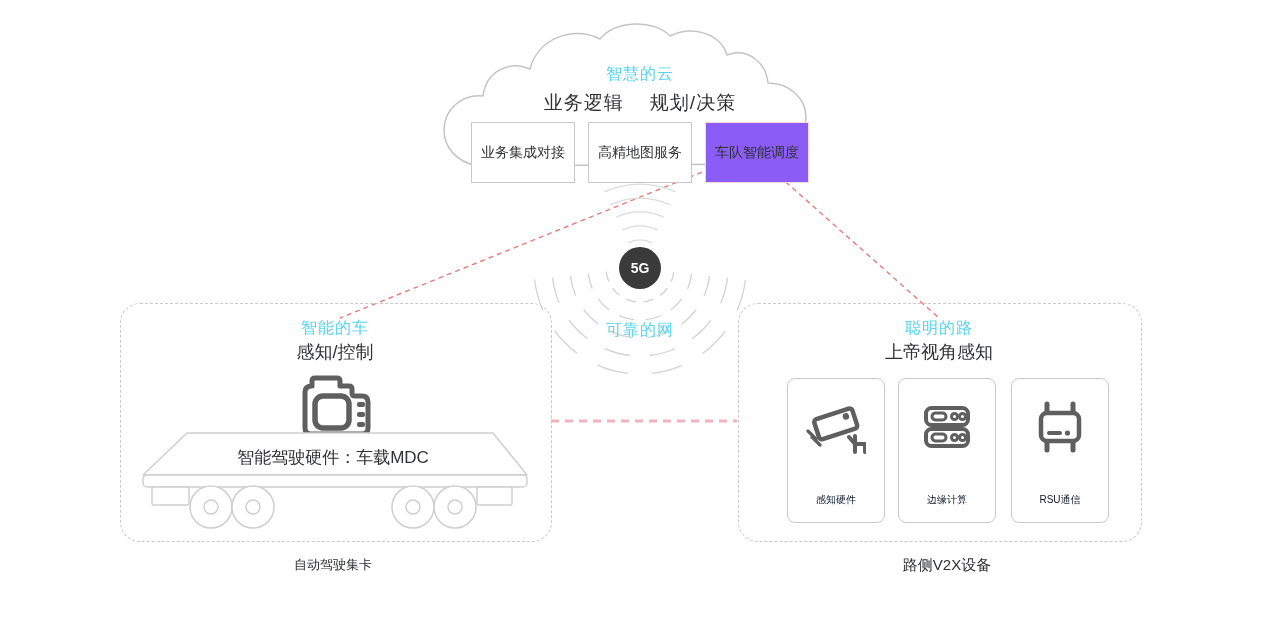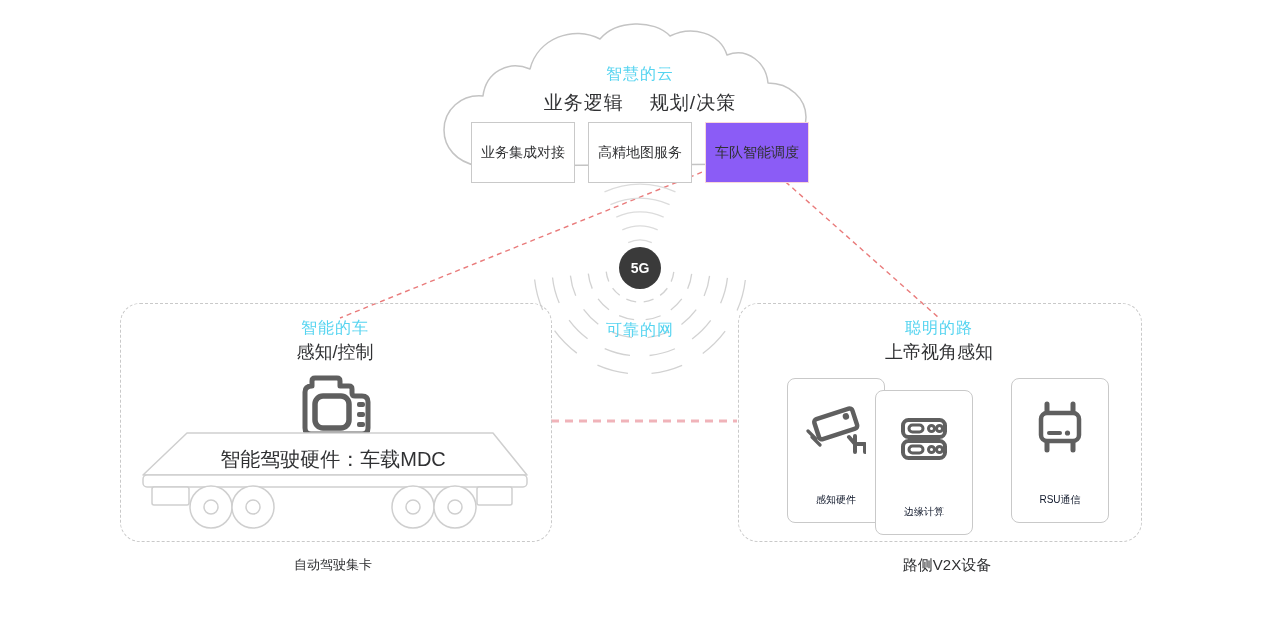--- a/index.html
+++ b/index.html
@@ -20,29 +20,29 @@
   
   .net-label{left:640px;top:320px;font-size:16px;letter-spacing:1px;}
   
   .zone{border:1px dashed #c9c9c9;border-radius:20px;background:transparent;}
   .zone-left{left:120px;top:303px;width:430px;height:237px;}
   .zone-right{left:738px;top:303px;width:402px;height:237px;}
   .zone-title-l{left:335px;top:318px;font-size:16px;letter-spacing:1px;}
   .zone-sub-l{left:335px;top:340px;font-size:18px;}
   .zone-title-r{left:939px;top:318px;font-size:16px;letter-spacing:1px;}
   .zone-sub-r{left:939px;top:340px;font-size:18px;}
-  .hw-label{left:333px;top:446px;font-size:20px;}
+  .hw-label{left:333px;top:446px;font-size:17px;}
   .caption-l{left:333px;top:556px;font-size:13px;}
   .caption-r{left:947px;top:556px;font-size:15px;text-align:right;}
   
   .card{position:absolute;top:378px;width:96px;height:143px;border:1px solid #c9c9c9;
         border-radius:8px;background:#fff;}
   .card .icn{position:absolute;left:50%;top:18px;transform:translateX(-50%);}
   .card .lbl{position:absolute;left:0;right:0;bottom:15px;text-align:center;font-size:10px;color:#0f172a;}
-  .card1{left:787px;} .card2{left:875px;margin-top:12px;} .card3{left:1011px;}
+  .card1{left:787px;} .card2{left:898px;} .card3{left:1011px;}
   svg{display:block;}
 </style>
 </head>
 <body>
 
 <div class="stage">
 
   <svg class="abs cloud-svg" width="400" height="150" viewBox="0 0 400 150">
     <path d="M38,143
              C 16,139 4,124 4,107

